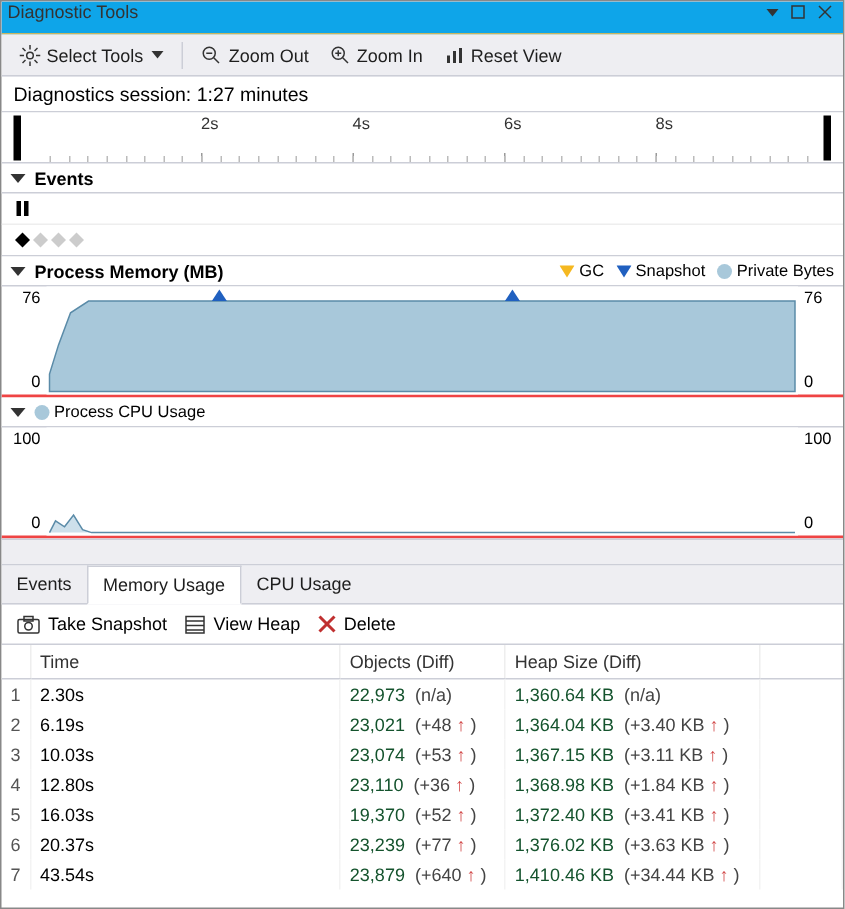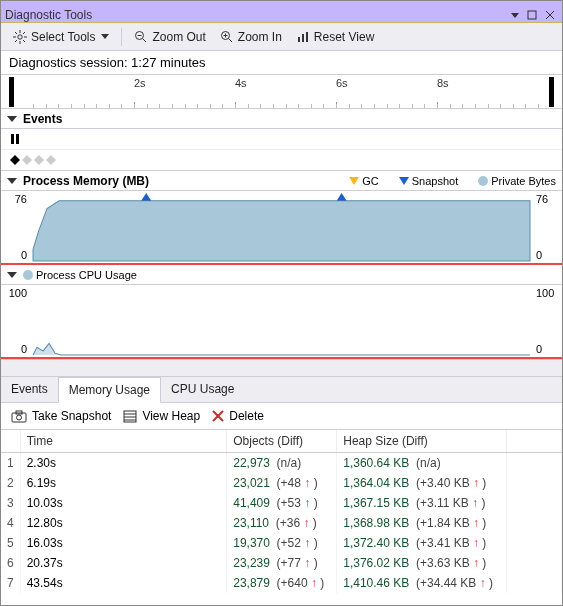--- a/index.html
+++ b/index.html
@@ -1,35 +1,35 @@
 <!DOCTYPE html>
 <html><head>
 <meta charset="utf-8">
 <style>
 * { box-sizing: border-box; margin: 0; padding: 0; }
 body { font-family: "Segoe UI", Arial, sans-serif; font-size: 12px; background: #fff; width: 563px; height: 606px; border: 1px solid #888; display: flex; flex-direction: column; }
-.titlebar { background: #c4b5fd; border-bottom: 1px solid #c8b560; height: 22px; display: flex; align-items: flex-end; padding: 0 4px; }
+.titlebar { background: #0ea5e9; border-bottom: 1px solid #c8b560; height: 22px; display: flex; align-items: flex-start; padding: 0 4px; }
 .titlebar .title { flex: 1; font-size: 12px; color: #333; }
 .win-btn { width: 16px; height: 14px; display: inline-flex; align-items: center; justify-content: center; margin-left: 2px; cursor: pointer; }
 .toolbar { background: #eeeef2; border-bottom: 1px solid #ccced7; height: 28px; display: flex; align-items: center; padding: 0 6px; gap: 2px; }
 .tool-btn { display: inline-flex; align-items: center; gap: 4px; padding: 3px 6px; cursor: pointer; color: #1e1e1e; }
 .sep { width: 1px; height: 18px; background: #ccced7; margin: 0 4px; }
 .session { padding: 4px 8px; font-size: 13px; color: #000; border-bottom: 1px solid #ccced7; }
 .ruler { position: relative; height: 34px; border-bottom: 1px solid #ccced7; background: #fff; }
 .ruler .blackbar { position: absolute; top: 2px; width: 5px; height: 30px; background: #000; }
 .ruler .blackbar.left { left: 8px; }
 .ruler .blackbar.right { right: 8px; }
 .ruler .tick-area { position: absolute; left: 32px; right: 24px; top: 0; bottom: 0; }
 .ruler .tick { position: absolute; top: 2px; font-size: 11px; color: #333; }
 .ruler .tickline { position: absolute; bottom: 0; width: 1px; height: 6px; background: #999; }
 .ruler .tickline.minor { height: 4px; background: #bbb; }
 .section-head { display: flex; align-items: center; background: #fff; border-bottom: 1px solid #ccced7; padding: 2px 6px; height: 20px; }
 .collapse-tri { width: 0; height: 0; border-left: 5px solid transparent; border-right: 5px solid transparent; border-top: 6px solid #333; margin-right: 6px; cursor: pointer; }
 .section-head .name { font-weight: 600; flex: 1; }
-.legend { display: flex; gap: 20px; font-size: 11px; align-items: center; }
+.legend { display: flex; gap: 8px; font-size: 11px; align-items: center; }
 .legend-item { display: flex; align-items: center; gap: 3px; }
 .events-body { height: 42px; border-bottom: 1px solid #ccced7; display: flex; flex-direction: column; }
 .events-row { flex: 1; display: flex; align-items: center; border-bottom: 1px solid #eee; padding-left: 8px; }
 .events-row:last-child { border-bottom: none; }
 .chart-wrap { display: flex; border-bottom: 2px solid #ef4444; height: 74px; }
 .yaxis { width: 30px; display: flex; flex-direction: column; justify-content: space-between; align-items: flex-end; padding: 2px 4px 2px 0; font-size: 11px; }
 .plot { flex: 1; position: relative; background: #fff; }
 .yaxis.right { align-items: flex-start; padding: 2px 0 2px 4px; }
 .gap { height: 18px; background: #eeeef2; border-top: 1px solid #ccced7; border-bottom: 1px solid #ccced7; }
 .tabs { display: flex; background: #eeeef2; border-bottom: 1px solid #ccced7; }
@@ -336,21 +336,21 @@
       <tr>
         <td class="idx">2</td>
         <td>6.19s</td>
         <td><span class="link">23,021</span> &nbsp;<span class="diff">(+48<span class="up"> ↑ </span>)</span></td>
         <td><span class="link">1,364.04 KB</span> &nbsp;<span class="diff">(+3.40 KB<span class="up"> ↑ </span>)</span></td>
         <td></td>
       </tr>
       <tr>
         <td class="idx">3</td>
         <td>10.03s</td>
-        <td><span class="link">41,409</span> &nbsp;<span class="diff">(+53<span class="up"> ↑ </span>)</span></td>
+        <td><span class="link">23,074</span> &nbsp;<span class="diff">(+53<span class="up"> ↑ </span>)</span></td>
         <td><span class="link">1,367.15 KB</span> &nbsp;<span class="diff">(+3.11 KB<span class="up"> ↑ </span>)</span></td>
         <td></td>
       </tr>
       <tr>
         <td class="idx">4</td>
         <td>12.80s</td>
         <td><span class="link">23,110</span> &nbsp;<span class="diff">(+36<span class="up"> ↑ </span>)</span></td>
         <td><span class="link">1,368.98 KB</span> &nbsp;<span class="diff">(+1.84 KB<span class="up"> ↑ </span>)</span></td>
         <td></td>
       </tr>

